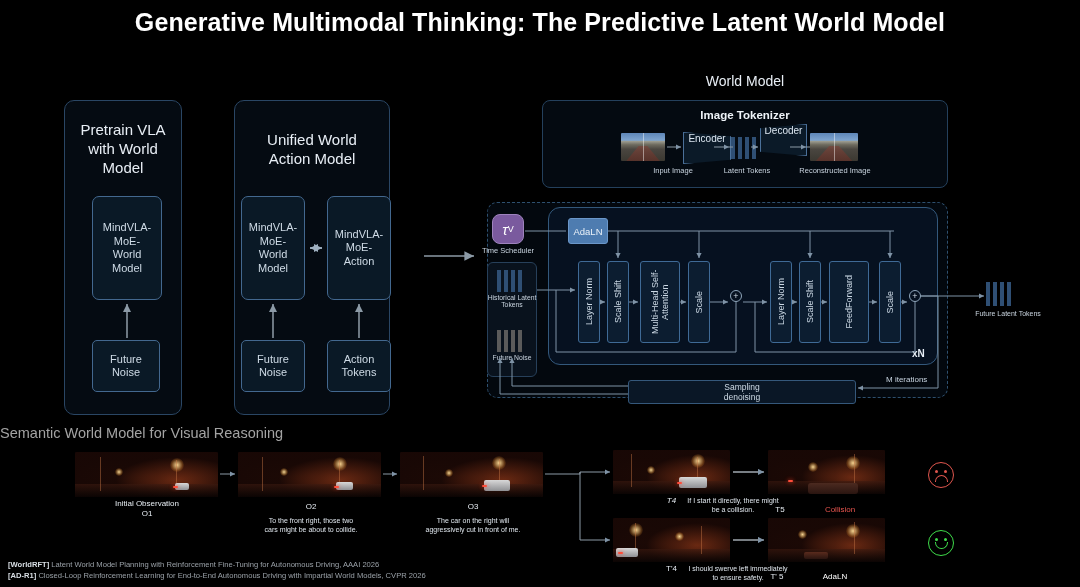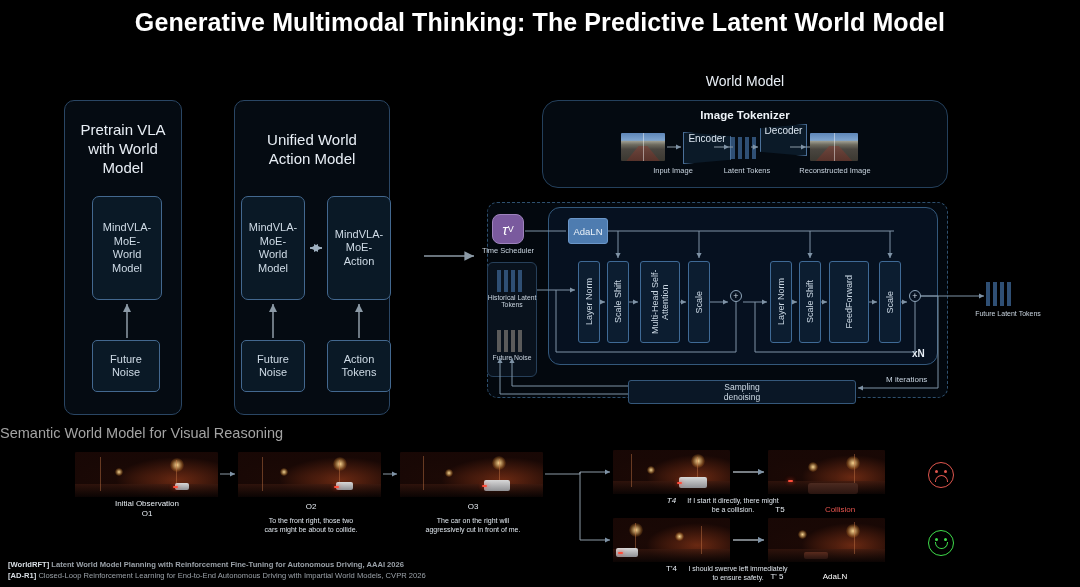--- a/index.html
+++ b/index.html
@@ -50,21 +50,21 @@
 
   
   .ovl { position: absolute; left:0; top:0; width:1080px; height:587px; pointer-events:none; }
 
   
   .wm-title {
     position: absolute; color:#e8eef5; font-size: 14px; text-align:center;
   }
   .tokenizer-panel {
     position:absolute;
-    background:#040a11; border:1px solid #24405c; border-radius:16px;
+    background:#040a11; border:1px solid #24405c; border-radius:8px;
   }
   .tok-title {
     position:absolute; width:100%; text-align:center; top:8px;
     color:#eef3f8; font-size:11.5px; font-weight:bold;
   }
   .thumb {
     position:absolute; border-radius:1px; overflow:hidden;
     background:
       linear-gradient(to bottom, #5e86b8 0%, #7ea4ce 26%, #9a9a8e 30%, #6d6a5e 42%, #4a4640 58%, #3b3831 100%);
   }
@@ -441,21 +441,21 @@
   </div>
   <div class="fcap" style="left:757px; top:572px; width:40px;">T' 5</div>
   <div class="fcap verdict-good" style="left:800px; top:572px; width:70px;">AdaLN</div>
 
   <div class="face good" style="left:928px; top:530px;">
     <div class="eye l"></div>
       <div class="eye r"></div>
       <div class="mouth"></div>
   </div>
 
-  <div class="foot" style="left:8px; top:559px;font-weight:bold;">
+  <div class="foot" style="left:8px; top:559px;">
     <b>[WorldRFT]</b><span> Latent World Model Planning with Reinforcement Fine-Tuning for Autonomous Driving, AAAI 2026</span>
   </div>
   <div class="foot" style="left:8px; top:570px;">
     <b>[AD-R1]</b><span> Closed-Loop Reinforcement Learning for End-to-End Autonomous Driving with Impartial World Models, CVPR 2026</span>
   </div>
 
   <svg class="ovl">
     <defs>
       <marker id="ah" markerWidth="7" markerHeight="7" refX="6" refY="3" orient="auto">
         <path d="M0,0 L6,3 L0,6 Z" fill="#8c9aa6"></path>

